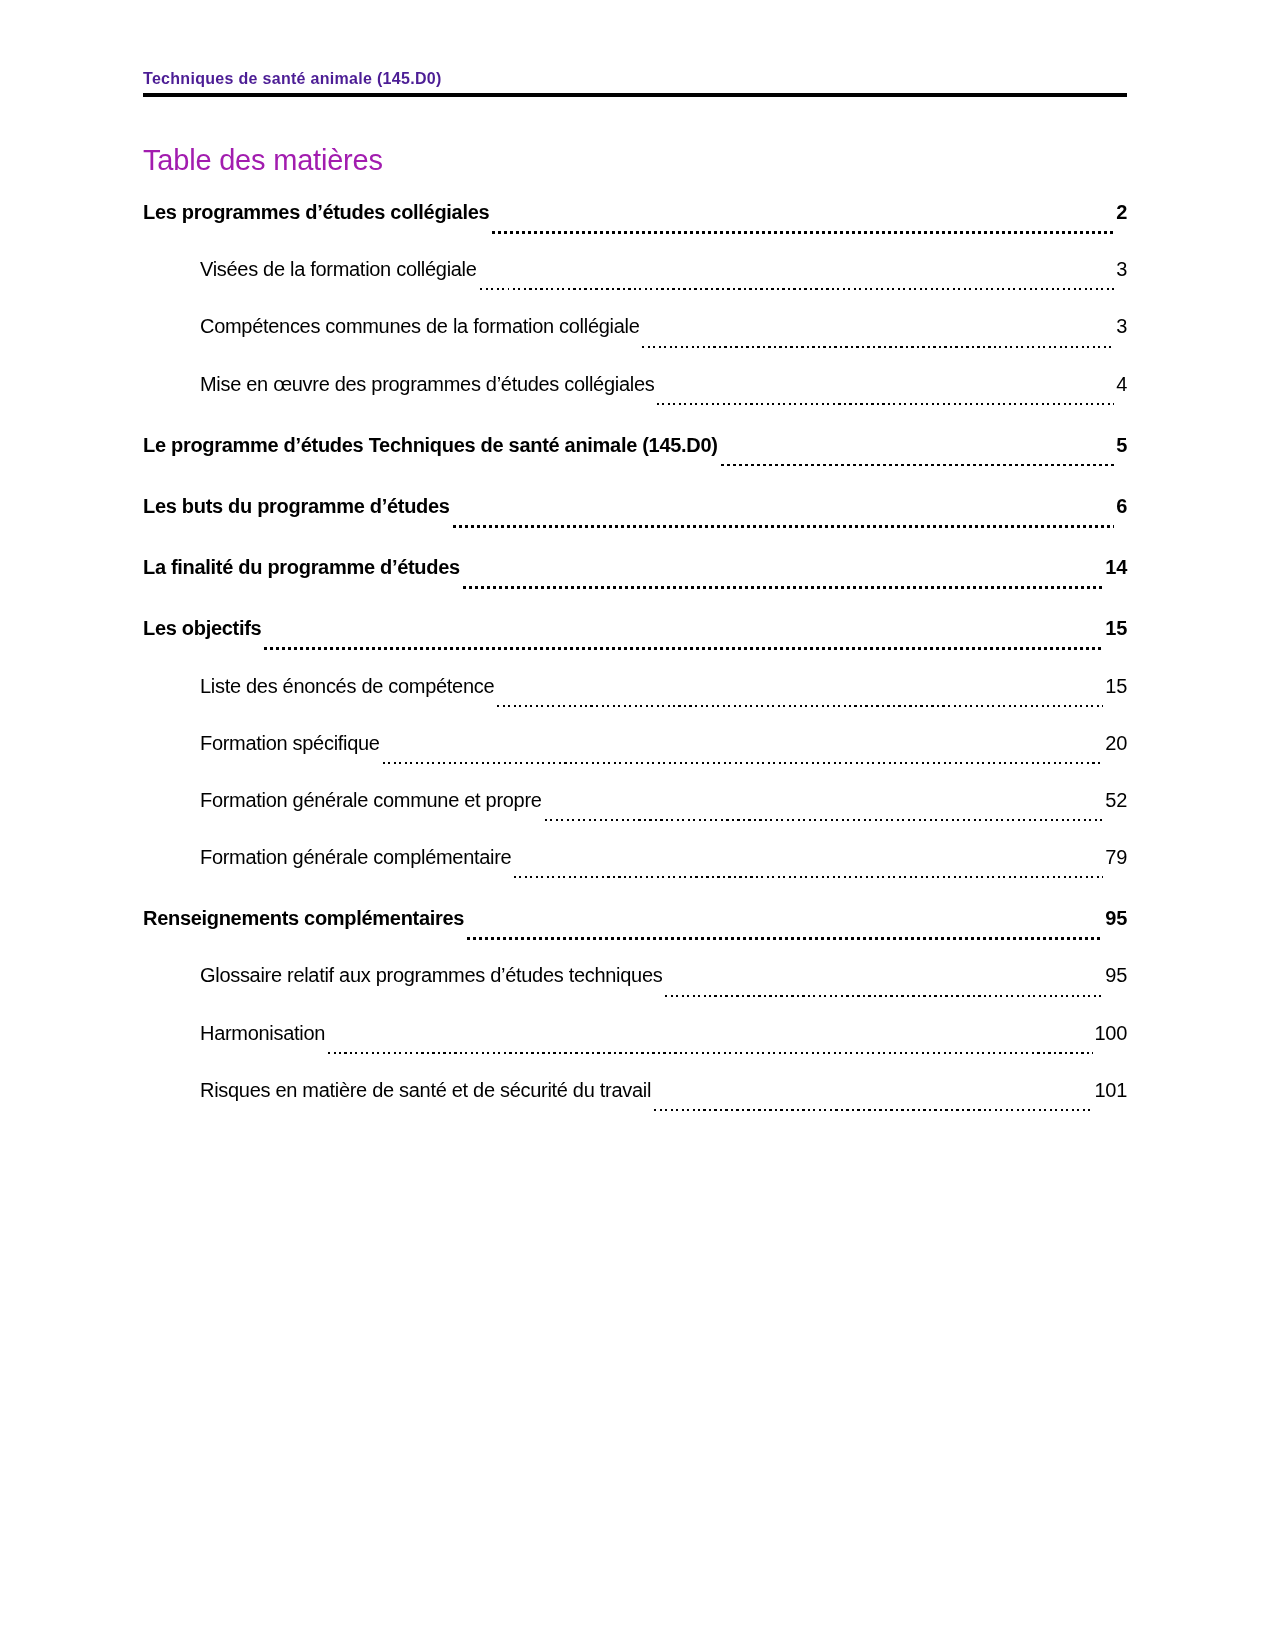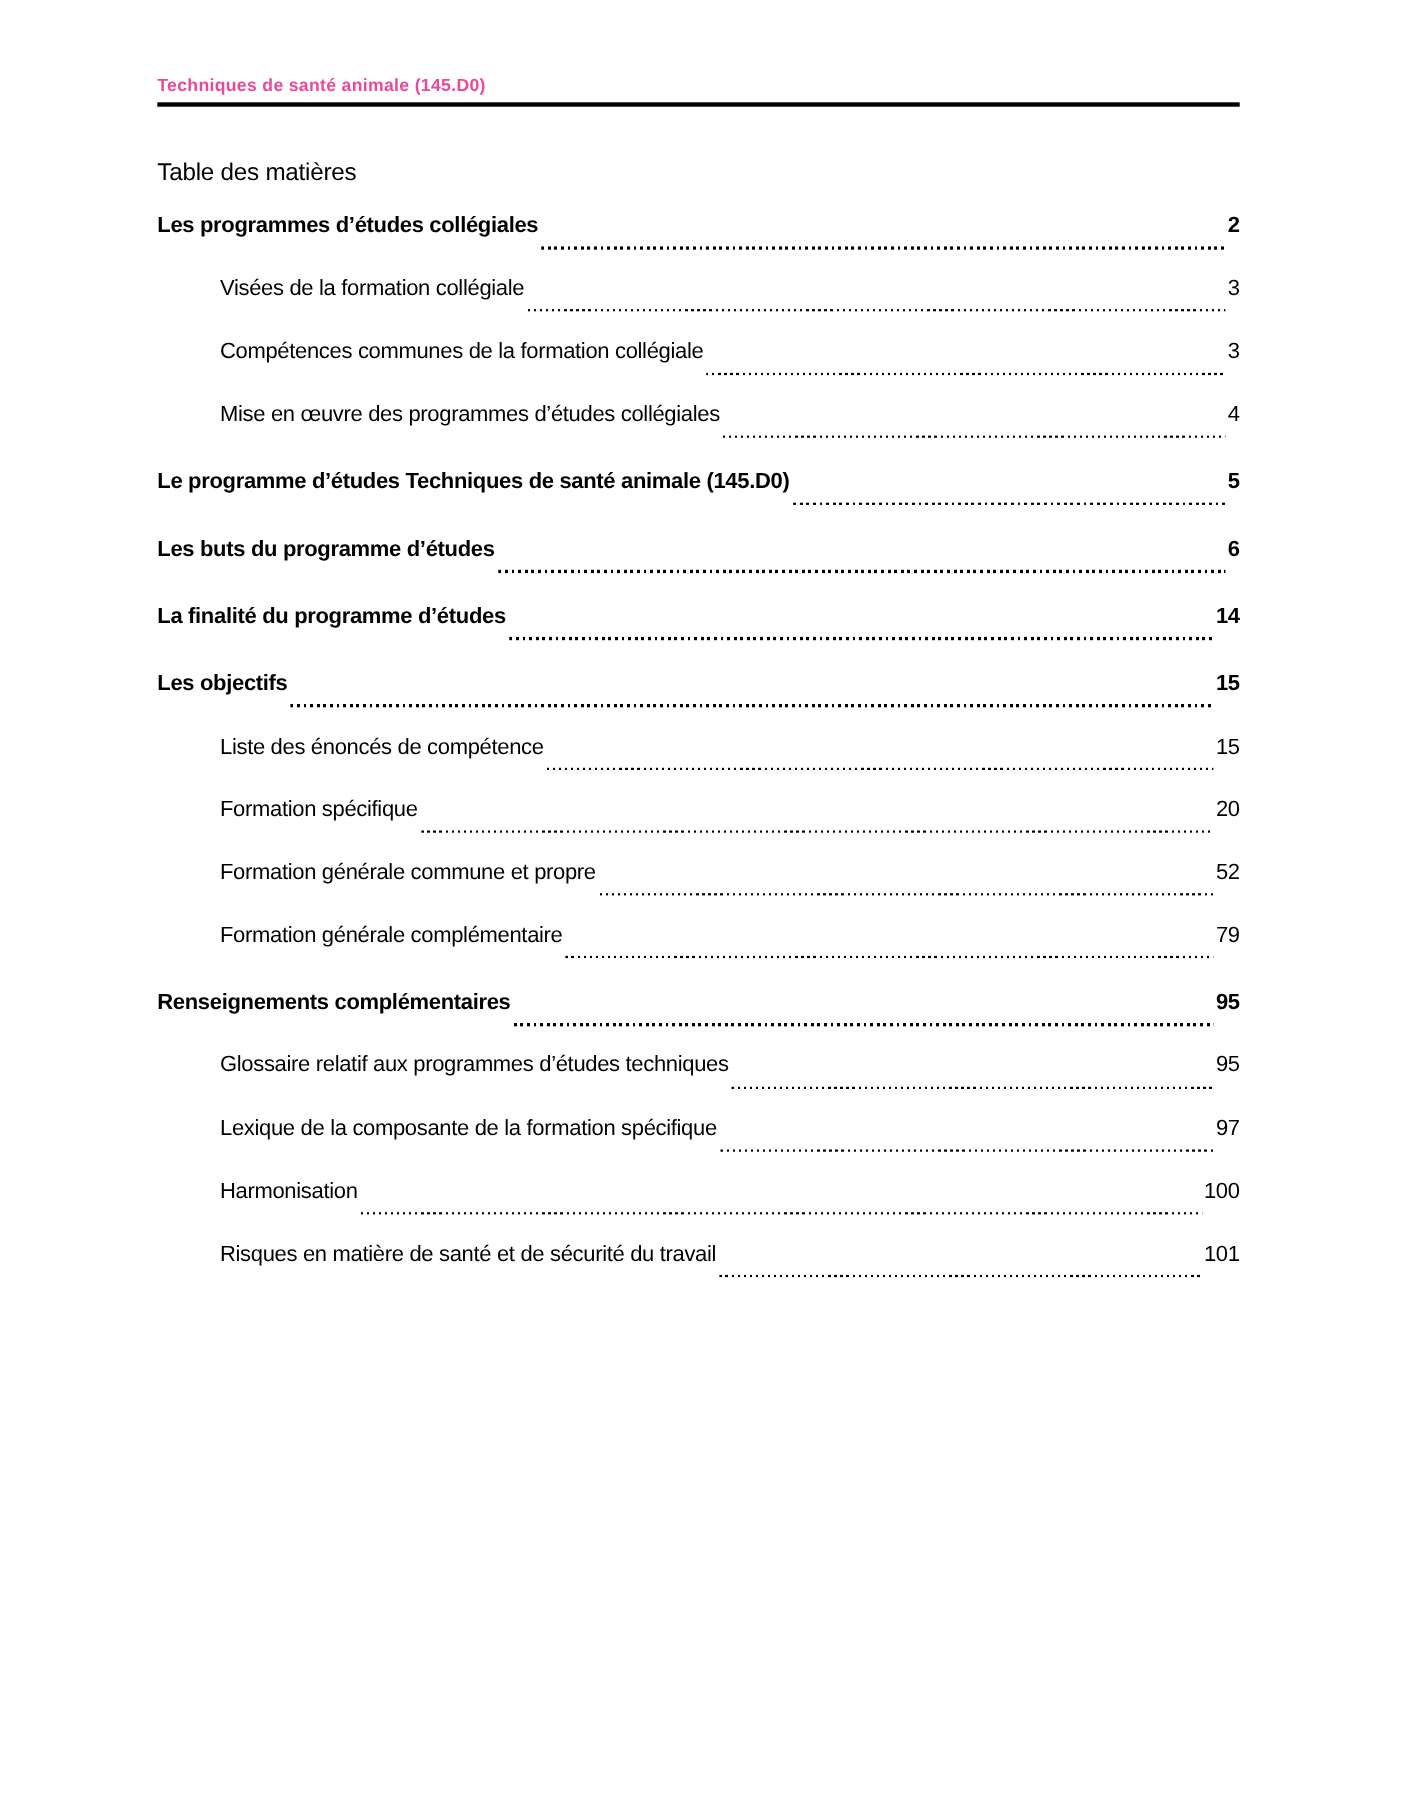--- a/index.html
+++ b/index.html
@@ -20,33 +20,33 @@
     width: 1275px;
     height: 1650px;
     padding: 0 148px 0 143px;
   }
   .doc-header {
     padding-top: 70px;
   }
   .doc-header-text {
     font-size: 16px;
     font-weight: bold;
-    color: #ec4899;
+    color: #4c1d95;
     letter-spacing: 0.3px;
   }
   .doc-header-rule {
     height: 4px;
     background: #000000;
     margin-top: 5px;
   }
   .page-title {
     margin-top: 47px;
-    font-size: 22px;
+    font-size: 29px;
     font-weight: 400;
-    color: #000000;
+    color: #a21caf;
     letter-spacing: -0.2px;
   }
   .toc {
     margin-top: 17px;
   }
   .toc-row {
     display: flex;
     align-items: baseline;
     height: 37.2px;
     font-size: 20px;
@@ -158,25 +158,20 @@
       <span class="toc-label">Renseignements complémentaires</span>
       <span class="toc-dots"></span>
       <span class="toc-page">95</span>
     </div>
       <div class="toc-row level2">
       <span class="toc-label">Glossaire relatif aux programmes d’études techniques</span>
       <span class="toc-dots"></span>
       <span class="toc-page">95</span>
     </div>
       <div class="toc-row level2">
-      <span class="toc-label">Lexique de la composante de la formation spécifique</span>
-      <span class="toc-dots"></span>
-      <span class="toc-page">97</span>
-    </div>
-      <div class="toc-row level2">
       <span class="toc-label">Harmonisation</span>
       <span class="toc-dots"></span>
       <span class="toc-page">100</span>
     </div>
       <div class="toc-row level2">
       <span class="toc-label">Risques en matière de santé et de sécurité du travail</span>
       <span class="toc-dots"></span>
       <span class="toc-page">101</span>
     </div>
     </div>

